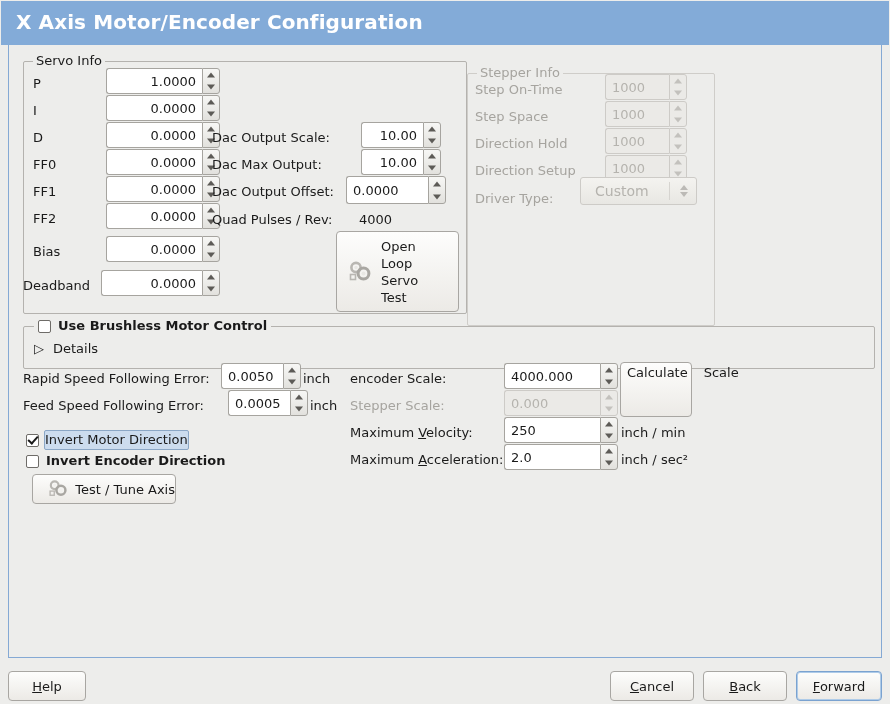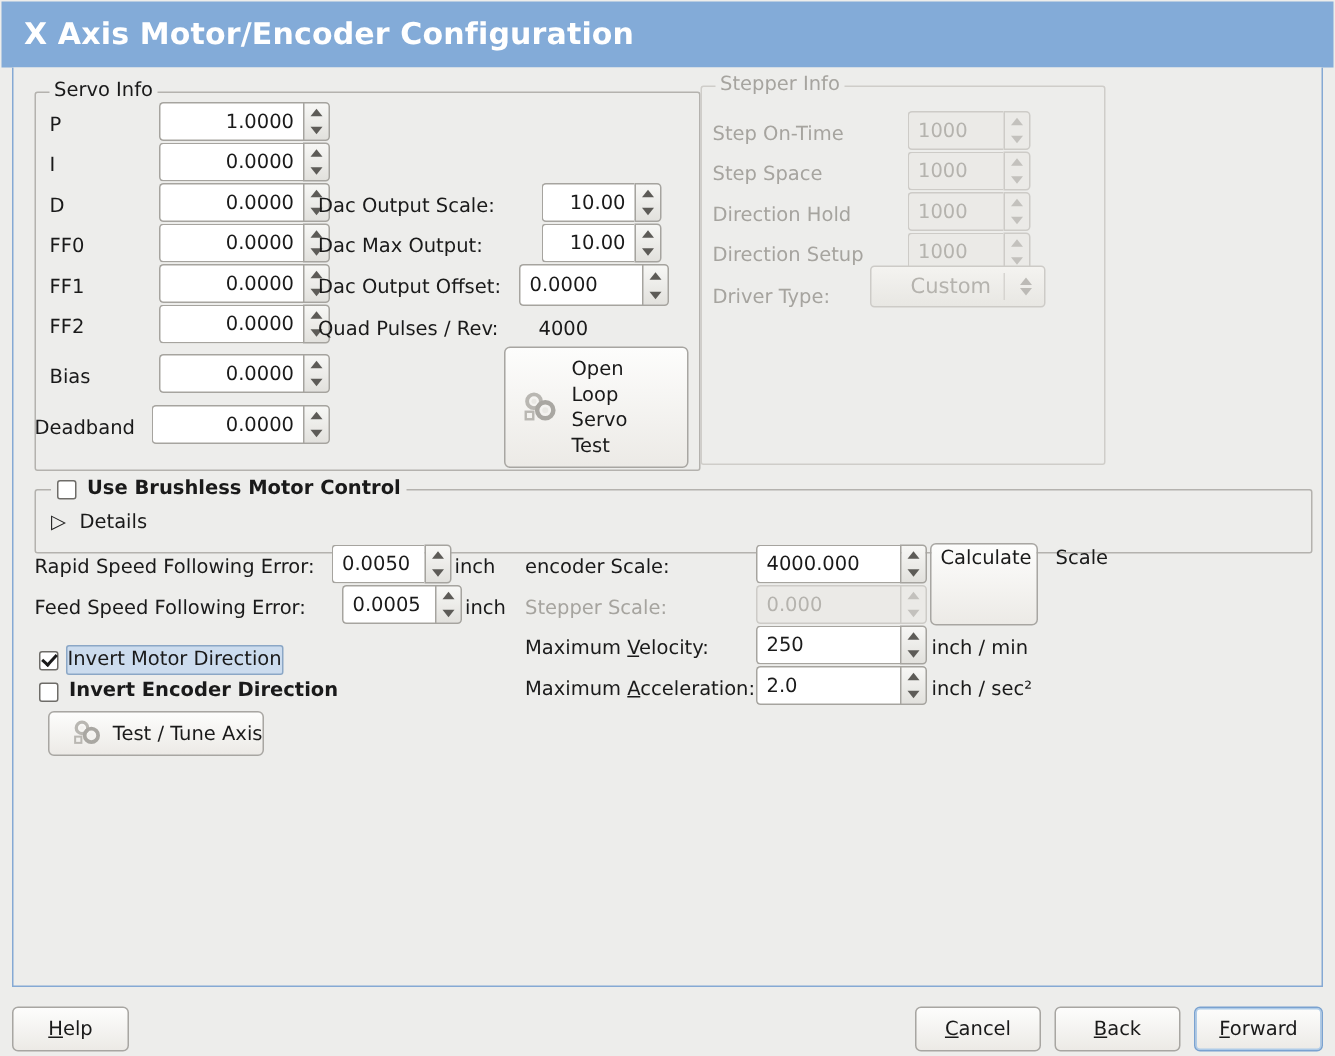--- a/index.html
+++ b/index.html
@@ -140,21 +140,21 @@
     position: absolute;
     height: 28px;
     display: flex;
     align-items: center;
     border: 1px solid #cdcbc7;
     border-radius: 3px;
     background: linear-gradient(#f4f3f0, #e8e7e3);
     box-sizing: border-box;
     color: #b5b3ae;
     font-size: 14px;
-    padding-left: 26px;
+    padding-left: 14px;
   }
   .combo .sep {
     position: absolute;
     right: 26px; top: 4px; bottom: 4px;
     width: 1px;
     background: #d6d4d0;
   }
   .combo .arrows {
     position: absolute;
     right: 8px; top: 50%;
@@ -395,21 +395,21 @@
         </svg>
       </span>
       <span style="text-align:left; line-height:17px;">
         <span>Open</span><br>
         <span>Loop</span><br>
         <span>Servo</span><br>
         <span>Test</span>
       </span>
     </div>
 
-    <div class="groupframe" style="left:458px; top:12px; width:270px; height:253px; border-color:#cfcdc9;">
+    <div class="groupframe" style="left:458px; top:28px; width:248px; height:253px; border-color:#cfcdc9;">
       <div class="group-legend dim">Stepper Info</div>
     </div>
 
     <div class="lbl dim" style="left:466px; top:37px;">Step On-Time</div>
     <div class="spin disabled" style="left:596px; top:29px; width:82px;">
       <div class="entry lalign">1000</div>
       <div class="stepper">
           <div class="half up"></div>
           <div class="half down"></div>
         </div>

